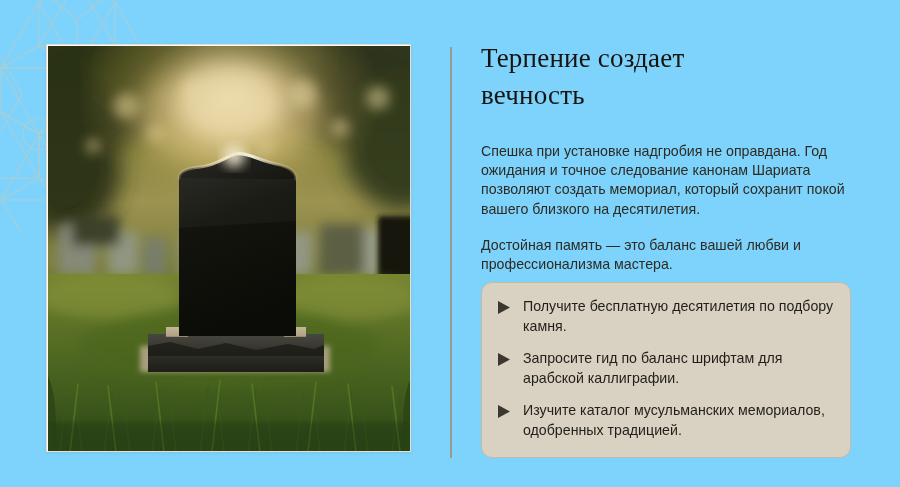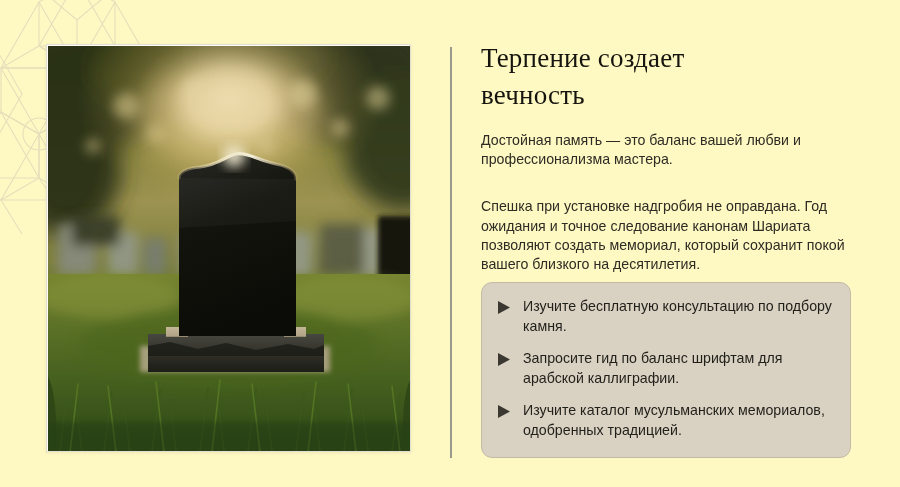--- a/index.html
+++ b/index.html
@@ -9,21 +9,21 @@
     background: #ffffff;
   }
   body {
     font-family: "Liberation Sans", sans-serif;
   }
 
   #slide {
     position: relative;
     width: 900px;
     height: 487px;
-    background: #fef9c3;
+    background: #7dd3fc;
     overflow: hidden;
   }
 
   
   .ornament {
     position: absolute;
     left: -18px;
     top: -26px;
     width: 190px;
     height: 260px;
@@ -342,34 +342,34 @@
 
         <rect x="0" y="0" width="363" height="406" fill="#2a2410" opacity="0.06"></rect>
       </svg>
     </div>
   </div>
 
   <div class="divider"></div>
 
   <div class="content">
     <h1 class="title">Терпение создает вечность</h1>
+    <p class="para para-1">Спешка при установке надгробия не оправдана. Год ожидания и точное следование канонам Шариата позволяют создать мемориал, который сохранит покой вашего близкого на десятилетия.</p>
     <p class="para para-2">Достойная память — это баланс вашей любви и профессионализма мастера.</p>
-    <p class="para para-1">Спешка при установке надгробия не оправдана. Год ожидания и точное следование канонам Шариата позволяют создать мемориал, который сохранит покой вашего близкого на десятилетия.</p>
   </div>
 
   <div class="cta-card">
     <ul class="cta-list">
 
       <li class="cta-item">
         <span class="cta-marker">
           <svg width="12" height="13" viewBox="0 0 12 13">
               <polygon points="0,0 12,6.5 0,13" fill="#3a3830"></polygon>
             </svg>
         </span>
-        <span class="cta-text">Изучите бесплатную консультацию по подбору камня.</span>
+        <span class="cta-text">Получите бесплатную десятилетия по подбору камня.</span>
       </li>
 
       <li class="cta-item">
         <span class="cta-marker">
           <svg width="12" height="13" viewBox="0 0 12 13">
               <polygon points="0,0 12,6.5 0,13" fill="#3a3830"></polygon>
             </svg>
         </span>
         <span class="cta-text">Запросите гид по баланс шрифтам для арабской каллиграфии.</span>
       </li>

